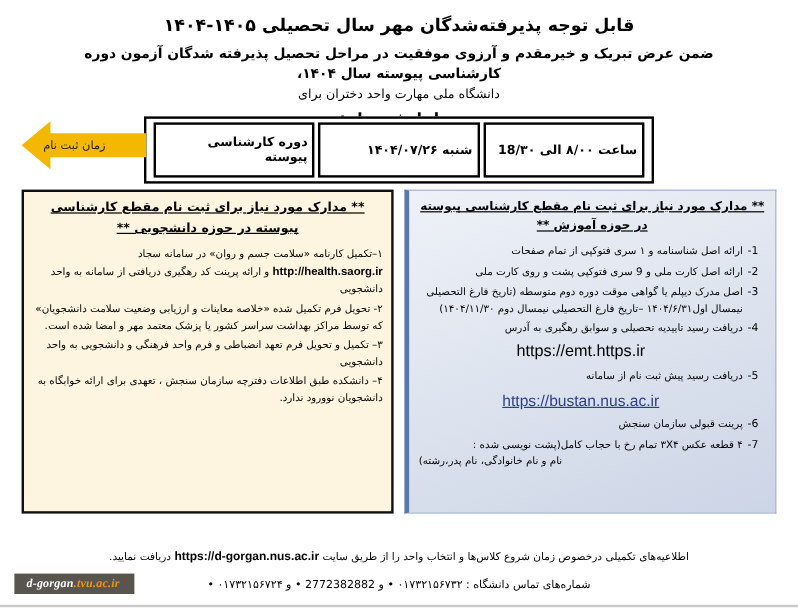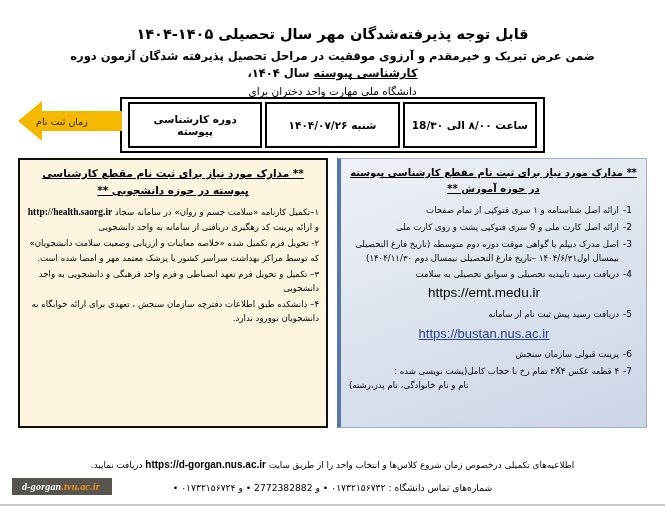--- a/index.html
+++ b/index.html
@@ -18,40 +18,39 @@
 
   .page {
     position: absolute;
     inset: 0;
     background: #ffffff;
   }
 
   
   .header {
     position: absolute;
-    top: 24px;
+    top: 12px;
     left: 0;
     right: 0;
     text-align: center;
   }
   .title-main {
     font-size: 14.5px;
     font-weight: bold;
     line-height: 1.45;
     letter-spacing: -0.2px;
   }
   .subtitle-1 {
     font-size: 11.5px;
     font-weight: bold;
     line-height: 1.5;
     margin-top: 3px;
     padding: 0 45px;
   }
   .subtitle-1 .u {
-    text-decoration: underline;
   }
   .subtitle-2 {
     font-size: 10.5px;
     line-height: 1.5;
     margin-top: 1px;
   }
   .steps-label {
     font-size: 13px;
     font-weight: bold;
     margin-top: 5px;
@@ -70,21 +69,21 @@
   }
   .reg-table {
     width: 100%;
     border-collapse: separate;
     border-spacing: 3px 0;
     table-layout: fixed;
   }
   .reg-table td {
     border: 2px solid #000;
     height: 38px;
-    text-align: center;
+    text-align: right;
     vertical-align: middle;
     font-size: 10.5px;
     font-weight: bold;
     padding: 2px 4px;
     background: #fff;
     letter-spacing: 0.3px;
   }
 
   
   .arrow-badge {
@@ -179,21 +178,21 @@
     padding-left: 4px;
     font-size: 9px;
   }
   .item-body {
     flex: 1 1 auto;
   }
   .item-body .url {
     direction: ltr;
     unicode-bidi: embed;
     display: inline-block;
-    font-family: Liberation Serif, serif;
+    font-family: Liberation Sans, sans-serif;
   }
   .url-block {
     display: block;
     text-align: center;
     direction: ltr;
     font-family: "Liberation Sans", sans-serif;
     font-size: 13.5px;
     margin: 1px 0;
   }
   .url-block.linkish {
@@ -315,22 +314,22 @@
         </li>
 
         <li class="item">
           <span class="item-num">3-</span>
           <span class="item-body">اصل مدرک دیپلم یا گواهی موقت دوره دوم متوسطه (تاریخ فارغ التحصیلی نیمسال اول۱۴۰۴/۶/۳۱ –تاریخ فارغ التحصیلی نیمسال دوم ۱۴۰۴/۱۱/۳۰)</span>
         </li>
 
         <li class="item">
           <span class="item-num">4-</span>
           <span class="item-body">
-            <span>دریافت رسید تاییدیه تحصیلی و سوابق تحصیلی به سلامت</span>
-            <span class="url-block">https://emt.medu.ir</span>
+            <span>دریافت رسید تاییدیه تحصیلی و سوابق رهگیری به آدرس</span>
+            <span class="url-block">https://emt.https.ir</span>
           </span>
         </li>
 
         <li class="item">
           <span class="item-num">5-</span>
           <span class="item-body">
             <span>دریافت رسید پیش ثبت نام از سامانه</span>
             <span class="url-block linkish">https://bustan.nus.ac.ir</span>
           </span>
         </li>

